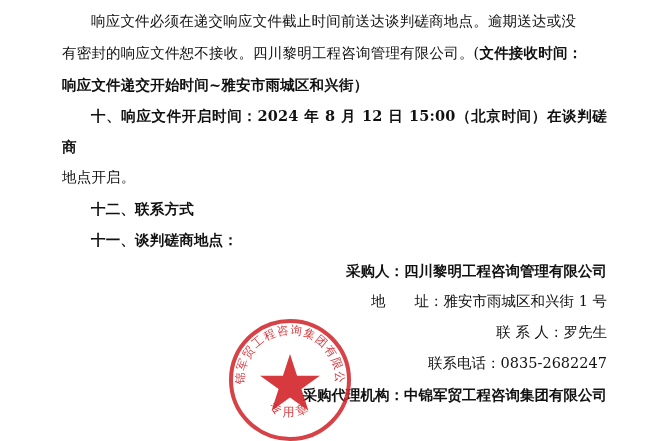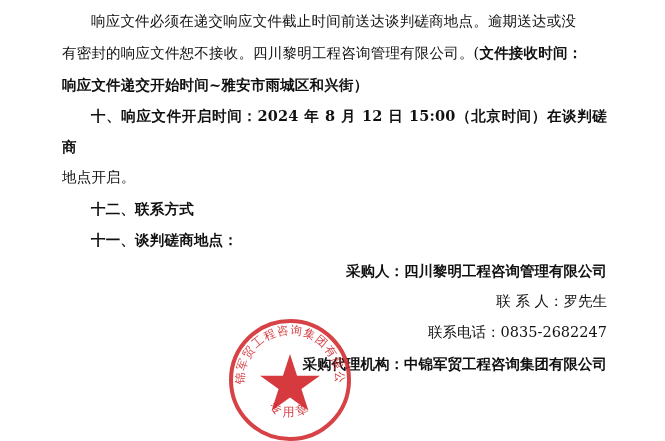--- a/index.html
+++ b/index.html
@@ -102,20 +102,23 @@
     <p>地点开启。</p>
 
     <p class="heading">十二、联系方式</p>
 
     <p class="heading">十一、谈判磋商地点：</p>
 
     <div class="field-row bold">
       <span class="lbl-w4">采购人：</span><span class="val">四川黎明工程咨询管理有限公司</span>
     </div>
 
+    <div class="field-row">
+      <span class="lbl-w5">地　　址：</span><span class="val">雅安市雨城区和兴街 1 号</span>
+    </div>
 
     <div class="field-row">
       <span class="lbl-w5">联 系 人：</span><span class="val">罗先生</span>
     </div>
 
     <div class="field-row">
       <span class="lbl-w5">联系电话：</span><span class="val">0835-2682247</span>
     </div>
 
     <div class="field-row bold">

